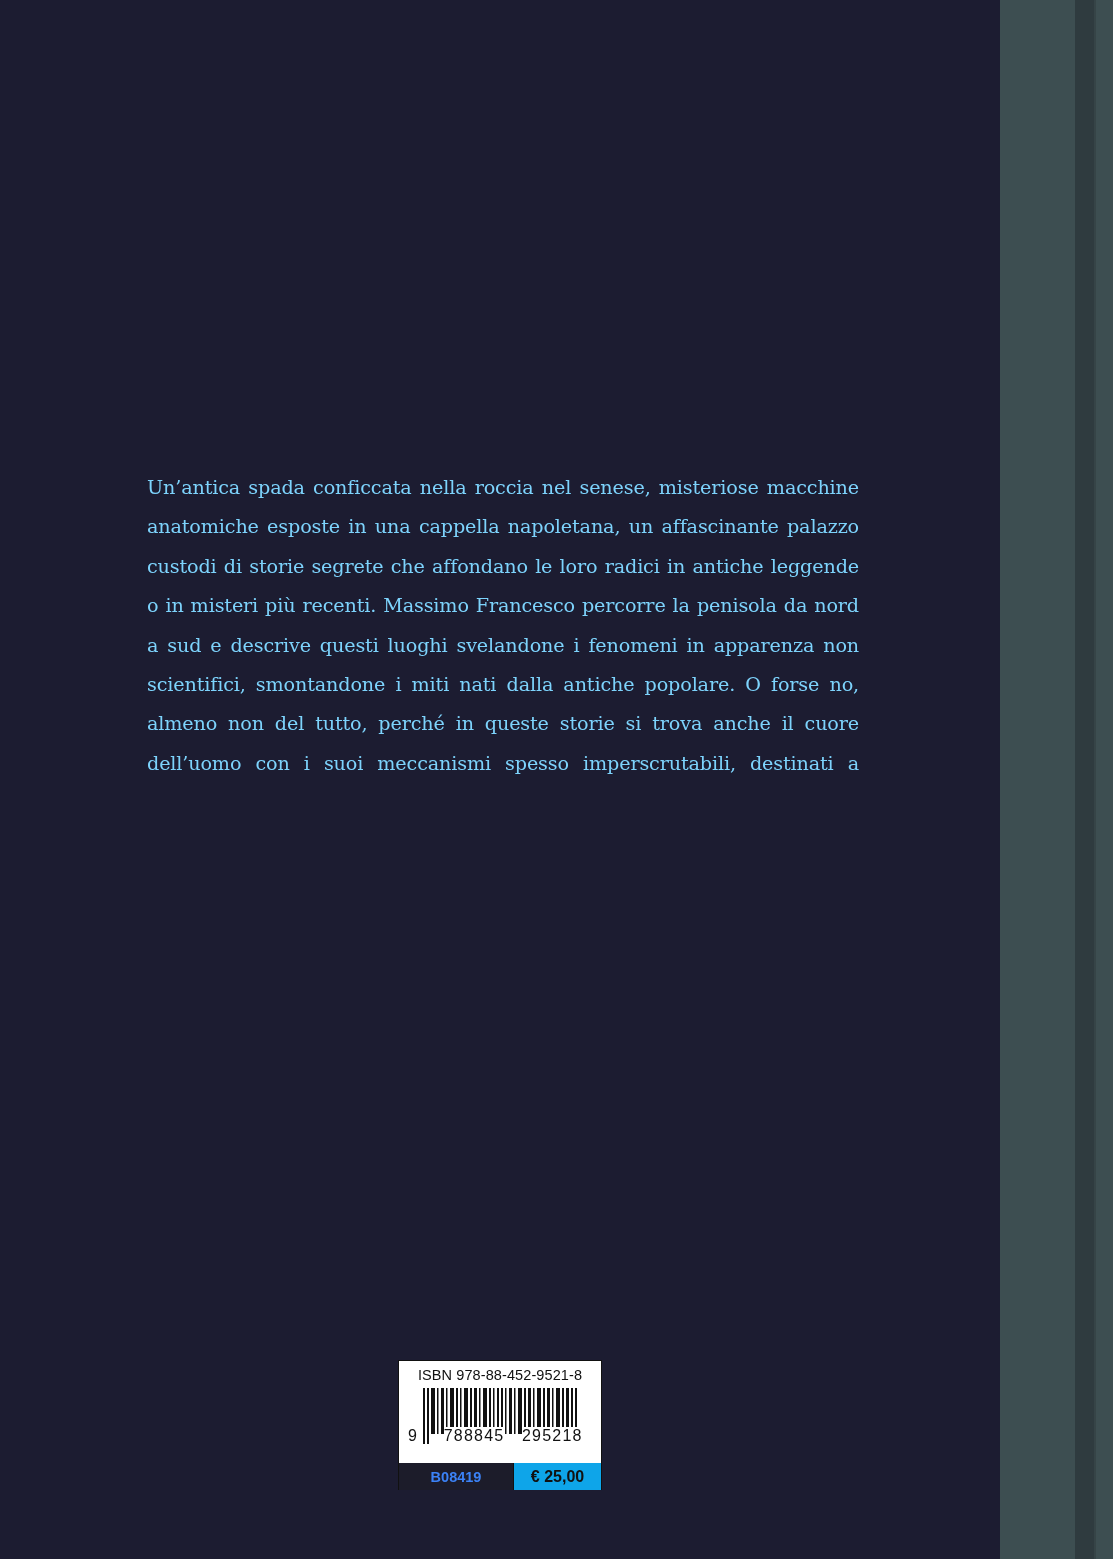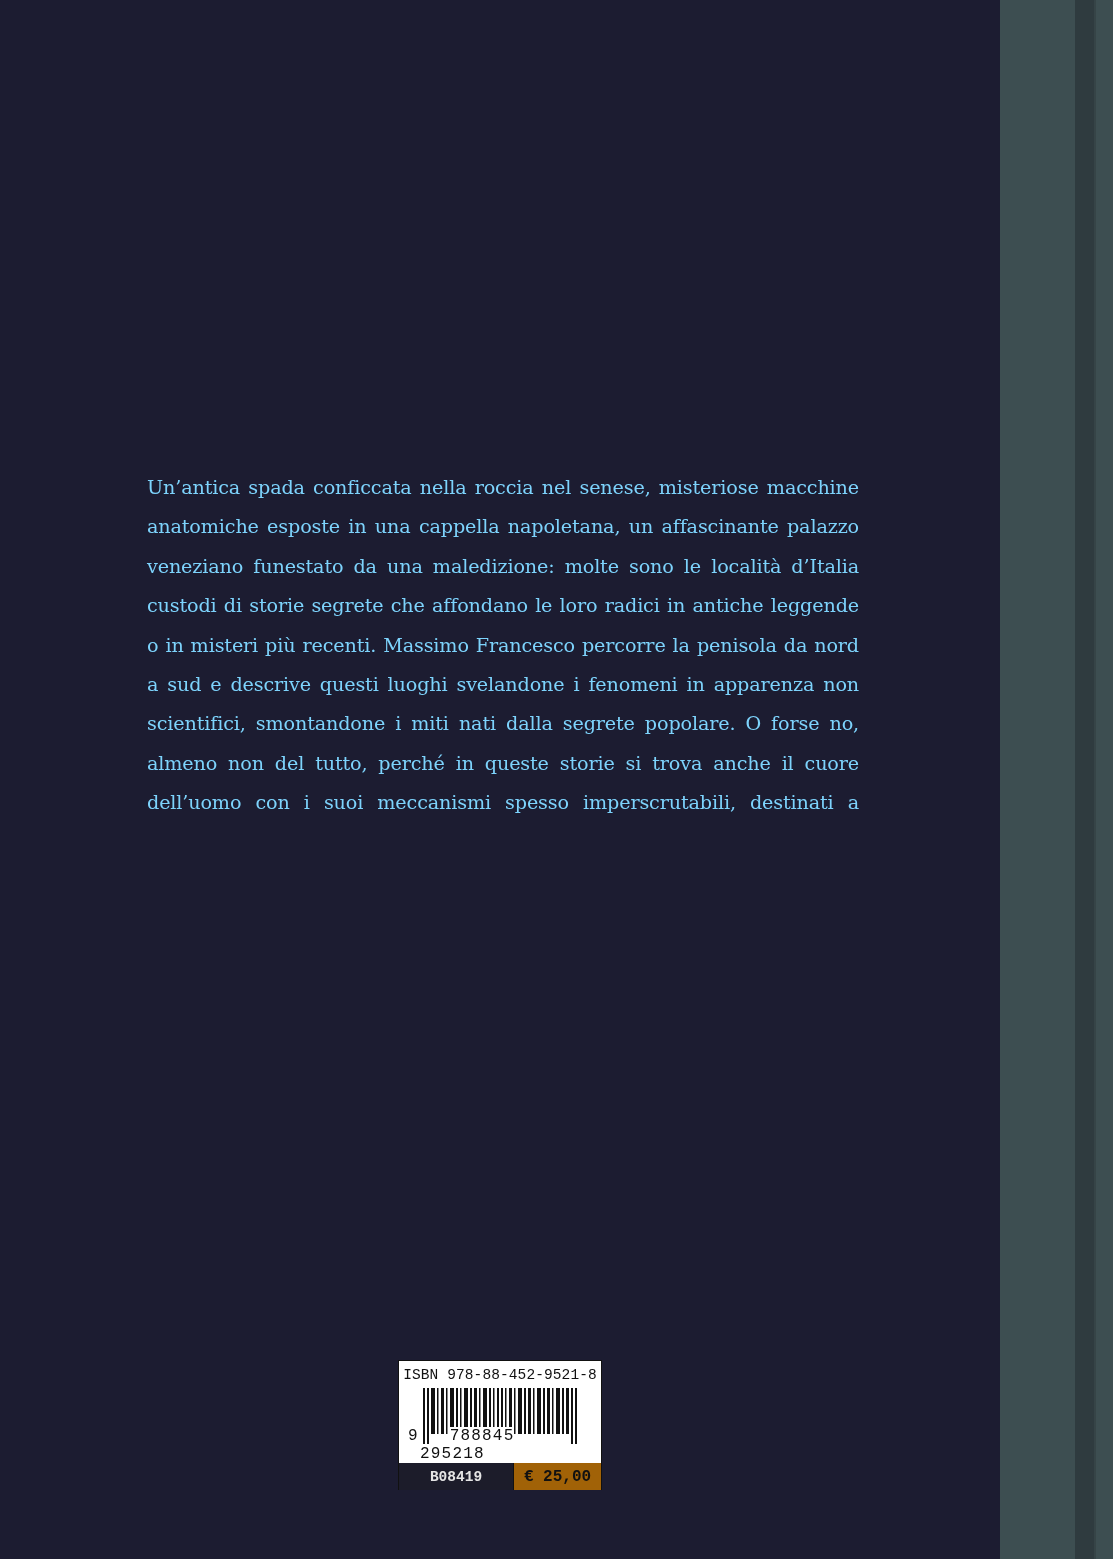--- a/index.html
+++ b/index.html
@@ -18,47 +18,46 @@
     color: #7dd3fc; font-size: 19.2px; line-height: 39.4px;
     text-align: justify; text-align-last: left;
     letter-spacing: -0.15px; word-spacing: -0.5px;
   }
   .blurb .line { display: block; text-align: justify; text-align-last: justify; white-space: nowrap; }
   .blurb .line.last { text-align-last: justify; }
 
   .barcode-box {
     position: absolute; left: 398px; top: 1360px; width: 204px; height: 130px;
     background: #ffffff; border: 1px solid #111; box-sizing: border-box;
-    font-family: Liberation Mono, monospace; color: #111;
+    font-family: Liberation Sans, sans-serif; color: #111;
   }
   .isbn-text { position: absolute; left: 0; top: 6px; width: 100%; text-align: center; font-size: 14.5px; letter-spacing: 0.1px; }
   .bars { position: absolute; left: 24px; top: 27px; width: 160px; height: 56px; }
   .digits { position: absolute; left: 9px; top: 66px; width: 190px; font-size: 16px; letter-spacing: 1.2px; }
   .digits span { background: #fff; }
   .bottom-row { position: absolute; left: 0; top: 102px; width: 100%; height: 27px; display: flex; }
-  .code-cell { width: 114px; background: #1c1c2a; color: #e5e5e5; font-weight: bold; font-size: 14.5px; display: flex; align-items: center; justify-content: center; }
-  .price-cell { flex: 1; background: #a16207; color: #111; font-weight: bold; font-size: 16px; display: flex; align-items: center; justify-content: center; border-left: 1px solid #111; text-align: center; }
+  .code-cell { width: 114px; background: #1c1c2a; color: #3b82f6; font-weight: bold; font-size: 14.5px; display: flex; align-items: center; justify-content: center; }
+  .price-cell { flex: 1; background: #0ea5e9; color: #111; font-weight: bold; font-size: 16px; display: flex; align-items: center; justify-content: center; border-left: 1px solid #111; text-align: center; }
 </style>
 </head>
 <body>
 
 <div class="cover"></div>
 <div class="spine">
   <div class="spine-band"></div>
   <div class="spine-band-edge"></div>
 </div>
 
 <div class="blurb">
   <span class="line">Un’antica spada conficcata nella roccia nel senese, misteriose macchine</span>
   <span class="line">anatomiche esposte in una cappella napoletana, un affascinante palazzo</span>
-  <span class="line">veneziano funestato da una maledizione: molte sono le località d’Italia</span>
   <span class="line">custodi di storie segrete che affondano le loro radici in antiche leggende</span>
   <span class="line">o in misteri più recenti. Massimo Francesco percorre la penisola da nord</span>
   <span class="line">a sud e descrive questi luoghi svelandone i fenomeni in apparenza non</span>
-  <span class="line">scientifici, smontandone i miti nati dalla segrete popolare. O forse no,</span>
+  <span class="line">scientifici, smontandone i miti nati dalla antiche popolare. O forse no,</span>
   <span class="line">almeno non del tutto, perché in queste storie si trova anche il cuore</span>
   <span class="line">dell’uomo con i suoi meccanismi spesso imperscrutabili, destinati a</span>
 </div>
 
 <div class="barcode-box">
   <div class="isbn-text">ISBN 978-88-452-9521-8</div>
   <svg class="bars" viewBox="0 0 160 56" preserveAspectRatio="none">
     <g fill="#111">
       <rect x="0" y="0" width="2" height="56"></rect>
         <rect x="4" y="0" width="2" height="56"></rect>

